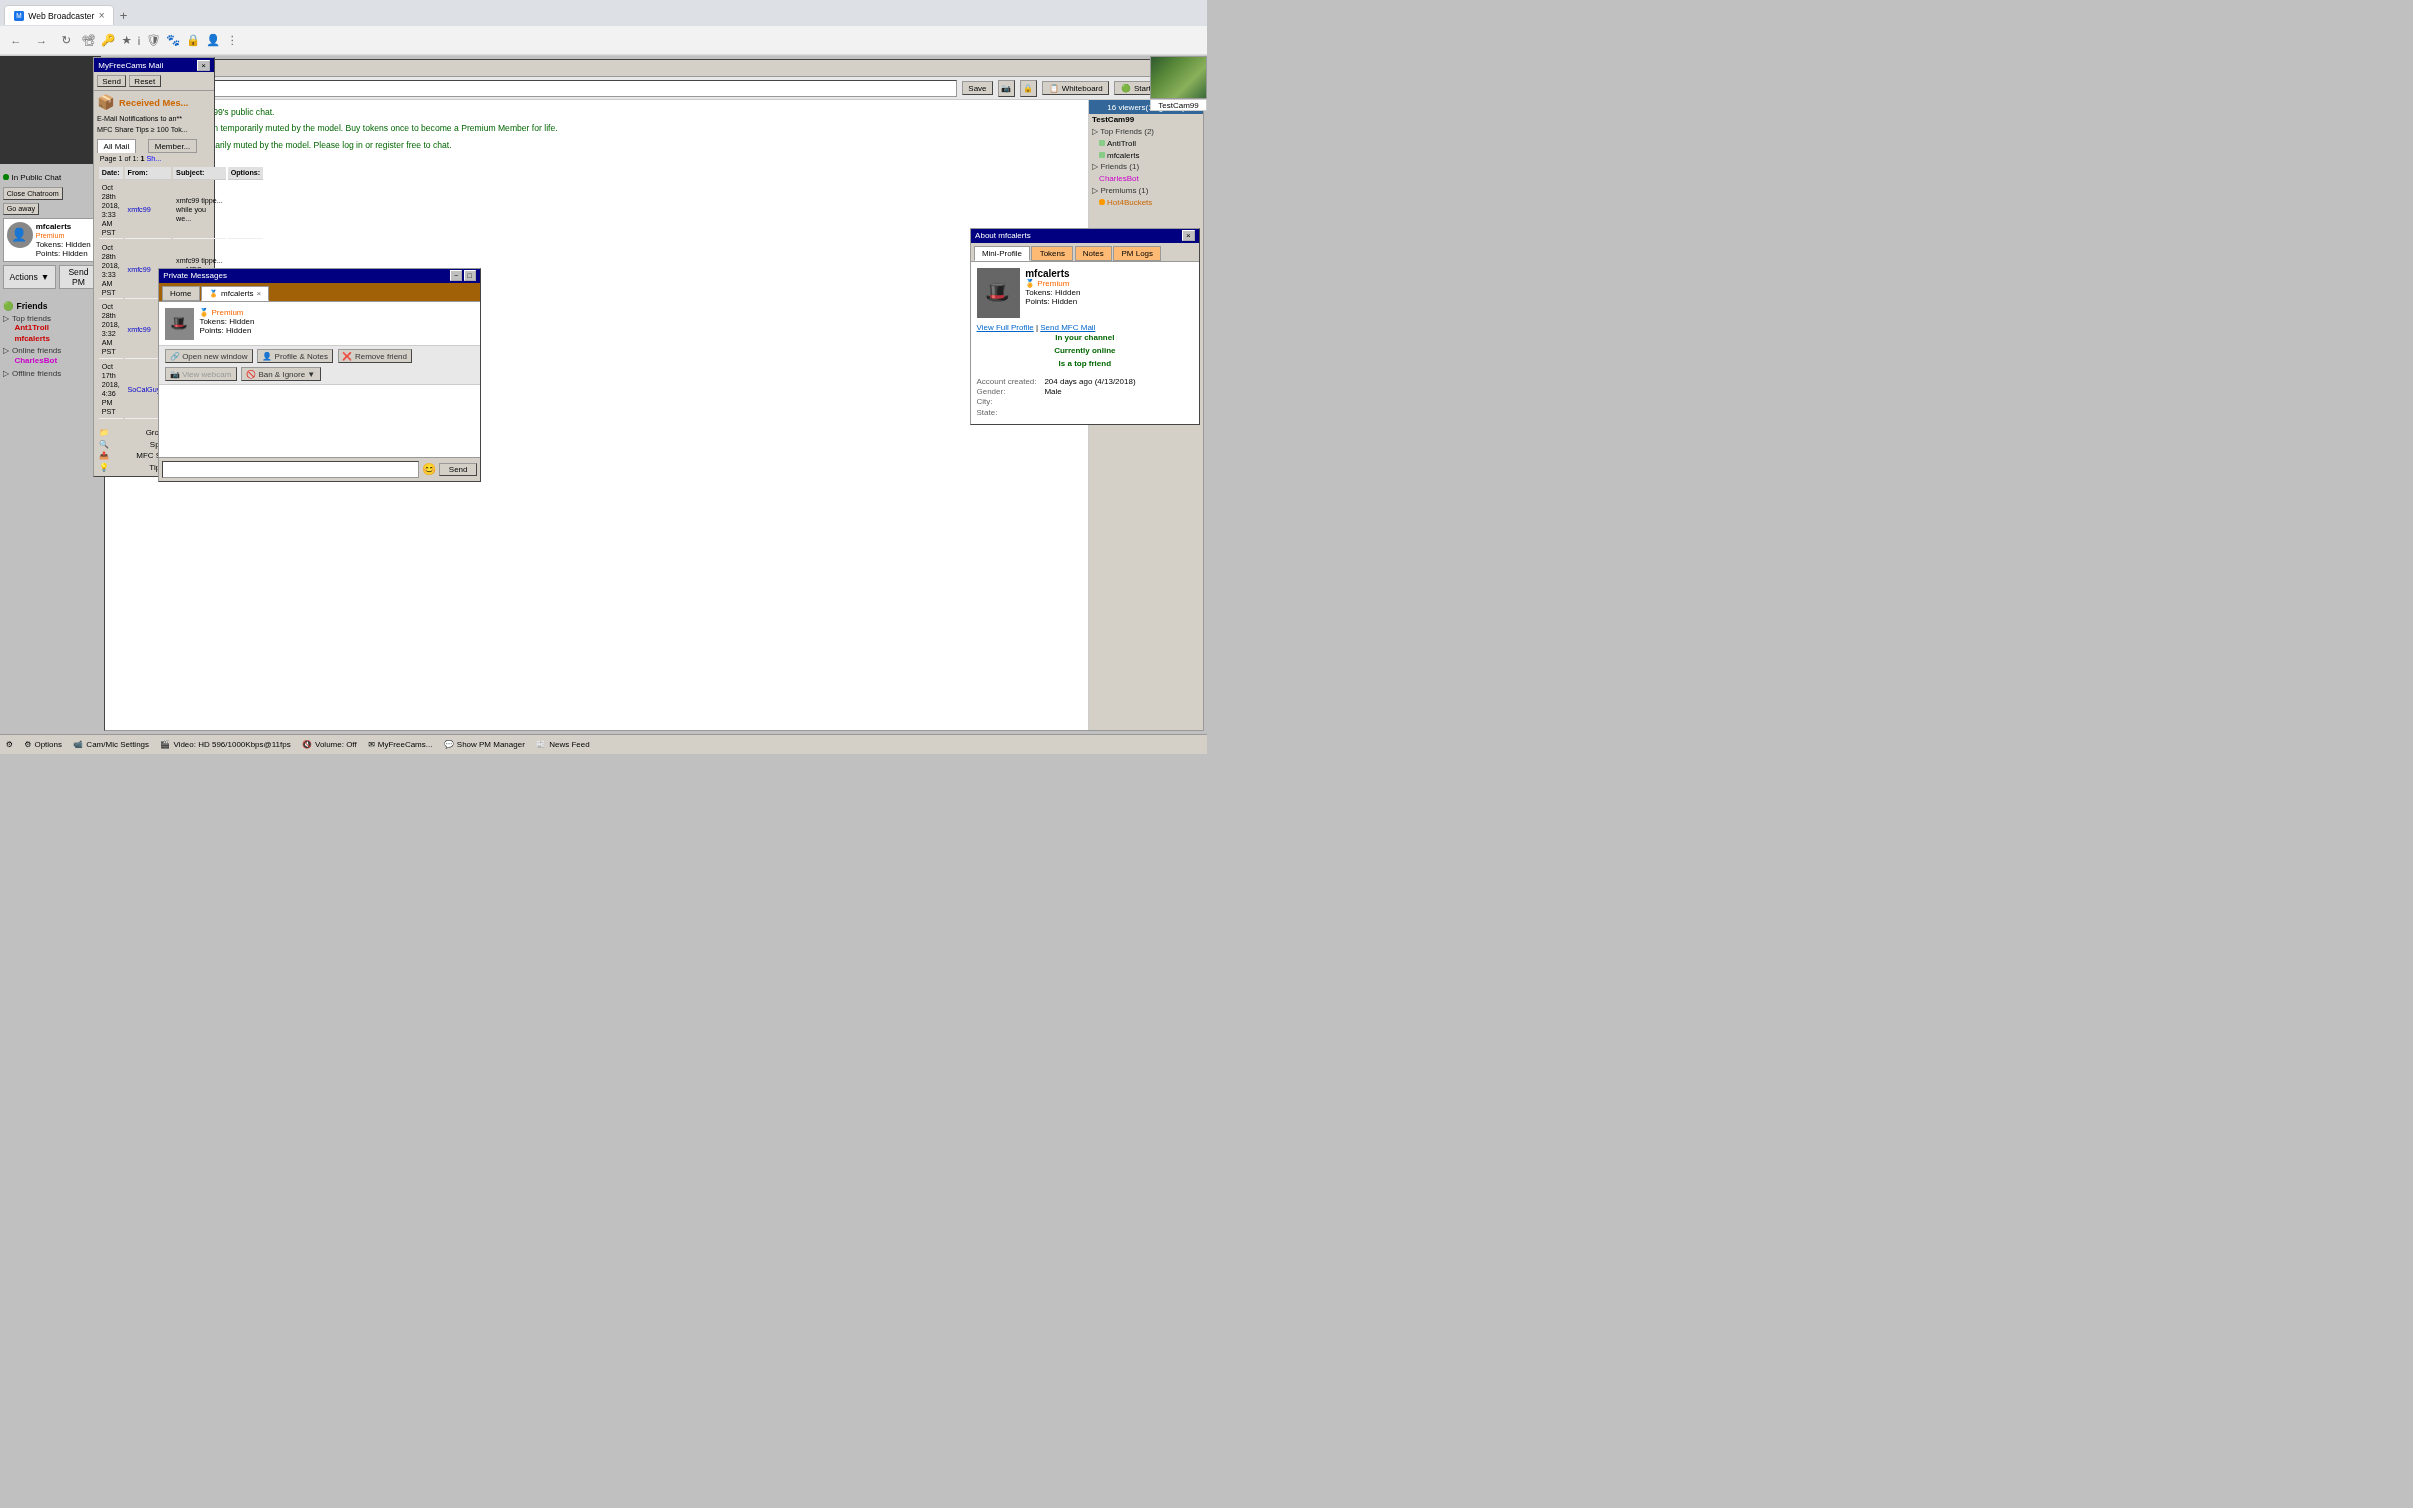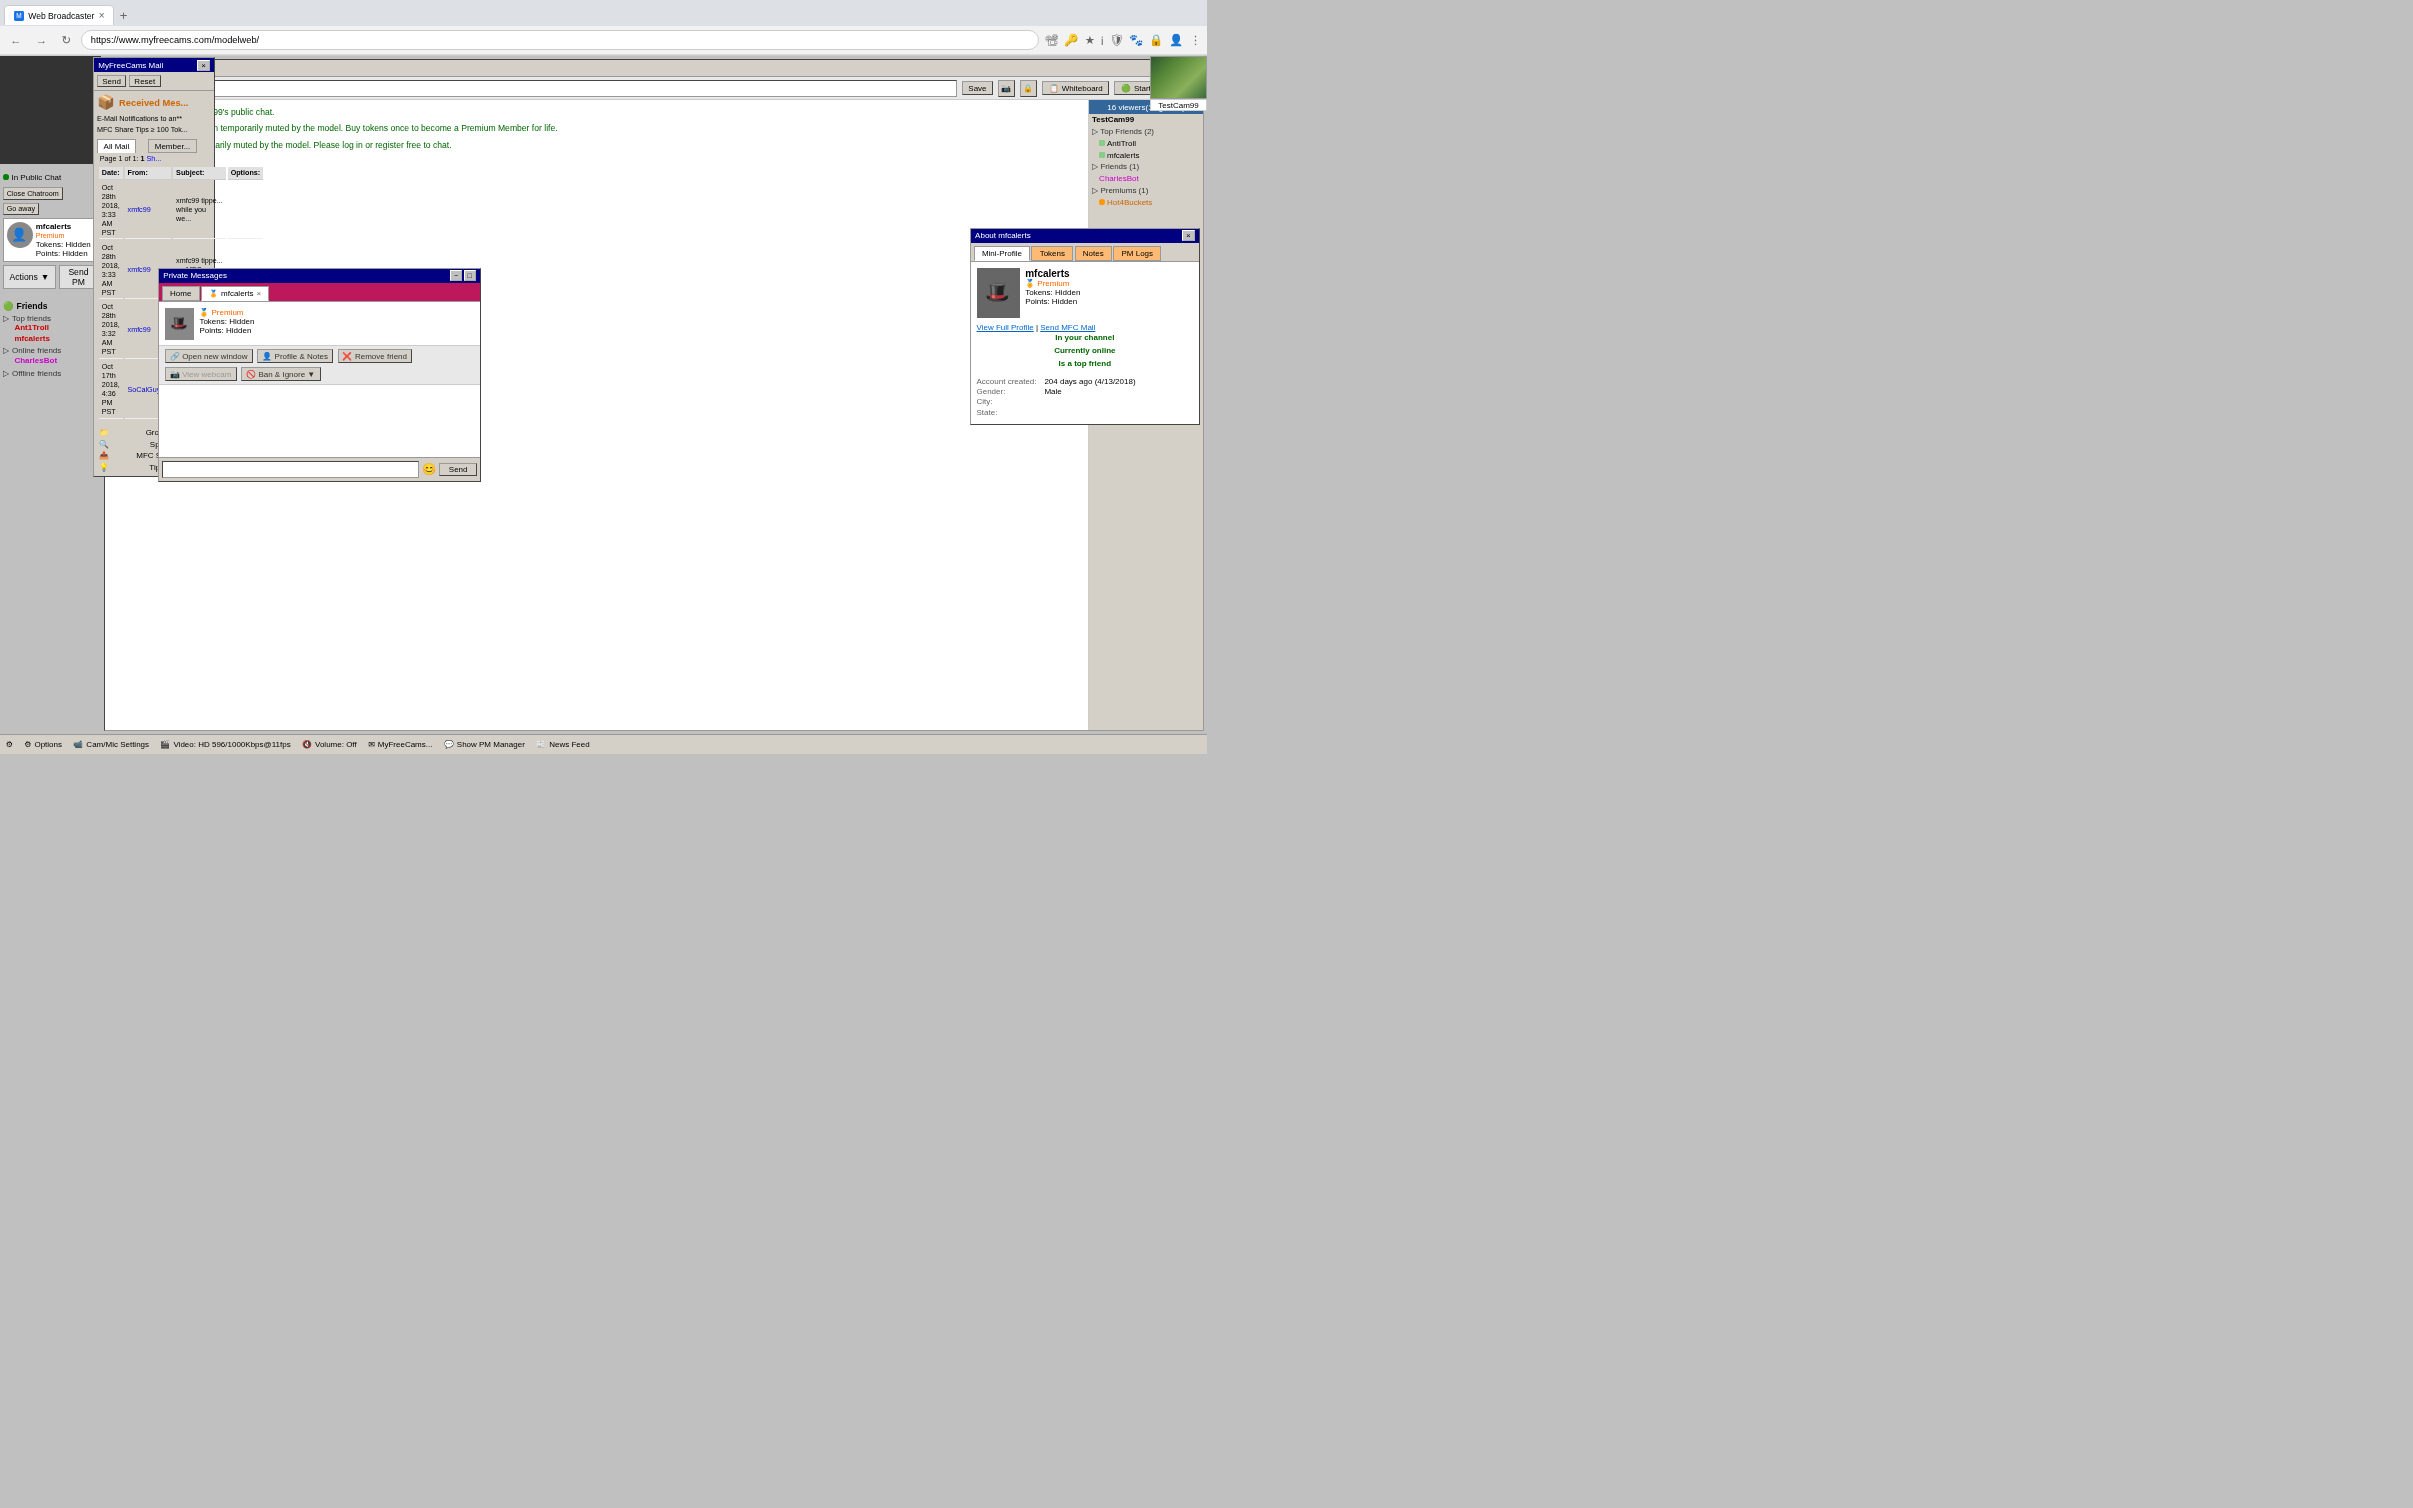--- a/index.html
+++ b/index.html
@@ -96,21 +96,21 @@
     .about-status-text { color: #006600; font-weight: bold; text-align: center; line-height: 1.6; }
     .about-details { font-size: 8px; margin-top: 5.7px; }
     .about-detail-row { display: flex; gap: 2.9px; margin: 1.4px 0; }
     .about-label { color: #666; min-width: 65px; }
 
     
     .pm-window { position: absolute; top: 212px; left: 158px; width: 323px; background: #d4d0c8; border: 1.4px outset #999; z-index: 25; font-size: 8px; }
     .pm-titlebar { background: #000080; color: white; padding: 1.4px 4.3px; font-size: 8px; display: flex; justify-content: space-between; align-items: center; }
     .pm-controls { display: flex; gap: 1.4px; }
     .pm-ctrl-btn { background: #c0c0c0; color: black; border: 0.7px outset #fff; padding: 0 2.9px; cursor: pointer; font-size: 7.2px; }
-    .pm-tabs { display: flex; padding: 2.9px 2.9px 0; background: #be185d; border-bottom: 0.7px solid #999; }
+    .pm-tabs { display: flex; padding: 2.9px 2.9px 0; background: #a16207; border-bottom: 0.7px solid #999; }
     .pm-tab { padding: 2.2px 7.2px; border: 0.7px solid #999; cursor: pointer; font-size: 8px; background: #d4d0c8; margin-right: 1.4px; display: flex; align-items: center; gap: 2.9px; }
     .pm-tab.active { background: white; border-bottom: 0.7px solid white; }
     .pm-user-info { display: flex; align-items: flex-start; gap: 5.7px; padding: 5.7px; background: white; border-bottom: 0.7px solid #ccc; }
     .pm-avatar { width: 29px; height: 32px; background: #888; display: flex; align-items: center; justify-content: center; color: #ccc; font-size: 14.4px; }
     .pm-user-details { font-size: 8px; }
     .pm-actions { display: flex; gap: 4.3px; padding: 2.9px 5.7px; background: #e8e8e8; border-bottom: 0.7px solid #ccc; flex-wrap: wrap; }
     .pm-action-btn { background: #d4d0c8; border: 0.7px outset #999; padding: 1.4px 4.3px; cursor: pointer; font-size: 8px; display: flex; align-items: center; gap: 2.2px; color: #333; }
     .pm-action-btn.disabled { color: #999; }
     .pm-chat-area { height: 72px; background: white; padding: 2.9px; overflow-y: auto; }
     .pm-input-area { display: flex; align-items: center; padding: 2.9px; background: #d4d0c8; gap: 2.9px; border-top: 0.7px solid #999; }
@@ -137,21 +137,20 @@
       <div class="tab-favicon">M</div>
       <span>Web Broadcaster</span>
       <span class="tab-close">×</span>
     </div>
     <button class="tab-new">+</button>
   </div>
   <div class="address-bar">
     <button class="nav-btn">←</button>
     <button class="nav-btn">→</button>
     <button class="nav-btn">↻</button>
-    <input class="url-bar" type="text" value="https://www.myfreecams.com/modelweb/" style="">
     <div class="browser-icons">
       <span>📽</span>
       <span>🔑</span>
       <span>★</span>
       <span>ℹ</span>
       <span>🛡</span>
       <span>🐾</span>
       <span>🔒</span>
       <span>👤</span>
       <span>⋮</span>

